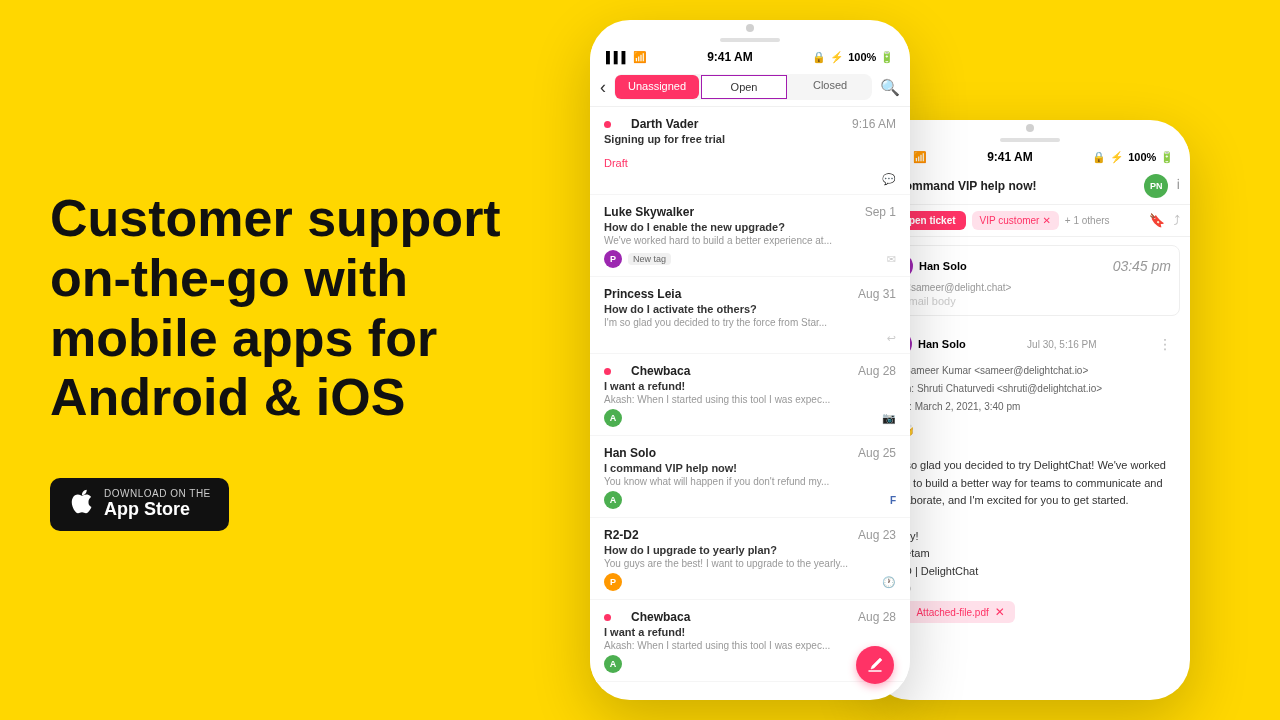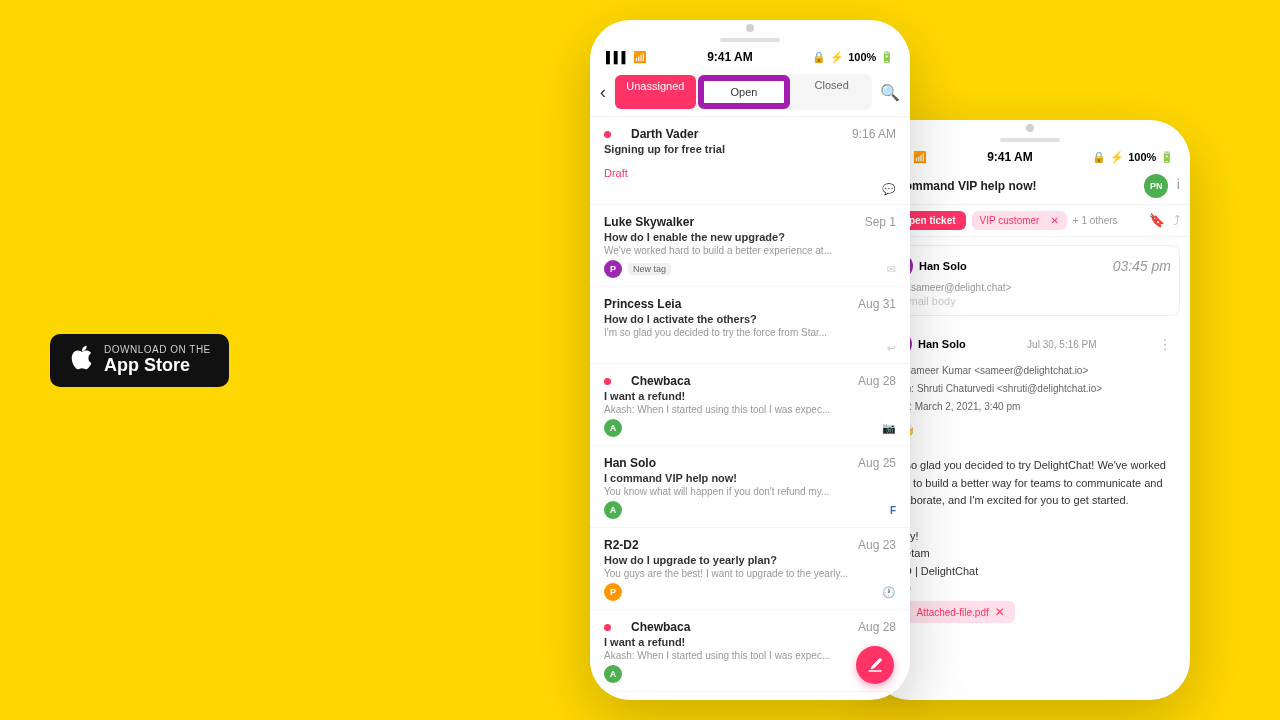--- a/index.html
+++ b/index.html
@@ -280,21 +280,21 @@
     }
     .tag-vip {
       background: #FFE0EA;
       color: #FF3366;
       border-radius: 6px;
       padding: 4px 8px;
       font-size: 10px;
       font-weight: 500;
       display: flex;
       align-items: center;
-      gap: 11px;
+      gap: 3px;
     }
     .tag-others {
       font-size: 10px;
       color: #999;
     }
     .tag-icons { margin-left: auto; display: flex; gap: 8px; color: #bbb; font-size: 13px; }
 
     
     .draft-email {
       margin: 8px 10px;
@@ -402,20 +402,21 @@
       height: 8px;
       background: #d0d0d0;
       border-radius: 50%;
       margin: 4px auto 6px;
     }
   </style>
 </head>
 <body>
 
 <div class="left-panel">
+  <h1 class="headline">Customer support on-the-go with mobile apps for Android &amp; iOS</h1>
 
   <div class="store-buttons">
 
 
     <div class="store-btn">
       <span class="store-btn-icon">
         <svg width="26" height="26" viewBox="0 0 26 26" fill="white">
           <path d="M20.5 13.8c0-3.2 2.6-4.7 2.7-4.8-1.5-2.1-3.7-2.4-4.5-2.4-1.9-.2-3.7 1.1-4.7 1.1-1 0-2.5-1.1-4.1-1.1-2.1 0-4 1.2-5.1 3.1-2.2 3.8-.6 9.4 1.5 12.5 1 1.5 2.2 3.1 3.8 3 1.5-.1 2.1-.9 3.9-.9s2.4.9 4 .9 2.7-1.5 3.7-2.9c1.2-1.7 1.7-3.3 1.7-3.4-.1 0-2.9-1.1-2.9-4.1z"></path>
           <path d="M17.5 5.5c.8-1 1.4-2.4 1.2-3.8-1.2.1-2.6.8-3.5 1.8-.8.9-1.5 2.3-1.2 3.7 1.3.1 2.6-.7 3.5-1.7z"></path>
         </svg>
@@ -445,21 +446,21 @@
         <span>⚡</span>
         <span>100%</span>
         <span>🔋</span>
       </div>
     </div>
 
     <div class="ticket-nav">
       <span class="nav-back">‹</span>
       <div class="ticket-tabs">
         <div class="ticket-tab active">Unassigned</div>
-        <div class="ticket-tab" style="background:#fff;color:#333;border:6px solid #a21caf;border-radius:6px;margin:1px;">Open</div>
+        <div class="ticket-tab" style="background:#fff;color:#333;border:1px solid #a21caf;border-radius:0;margin:1px;">Open</div>
         <div class="ticket-tab">Closed</div>
       </div>
       <span class="nav-search">🔍</span>
     </div>
 
     <div class="ticket-list">
 
       <div class="ticket-item">
         <div class="ticket-header">
           <div class="ticket-name">

